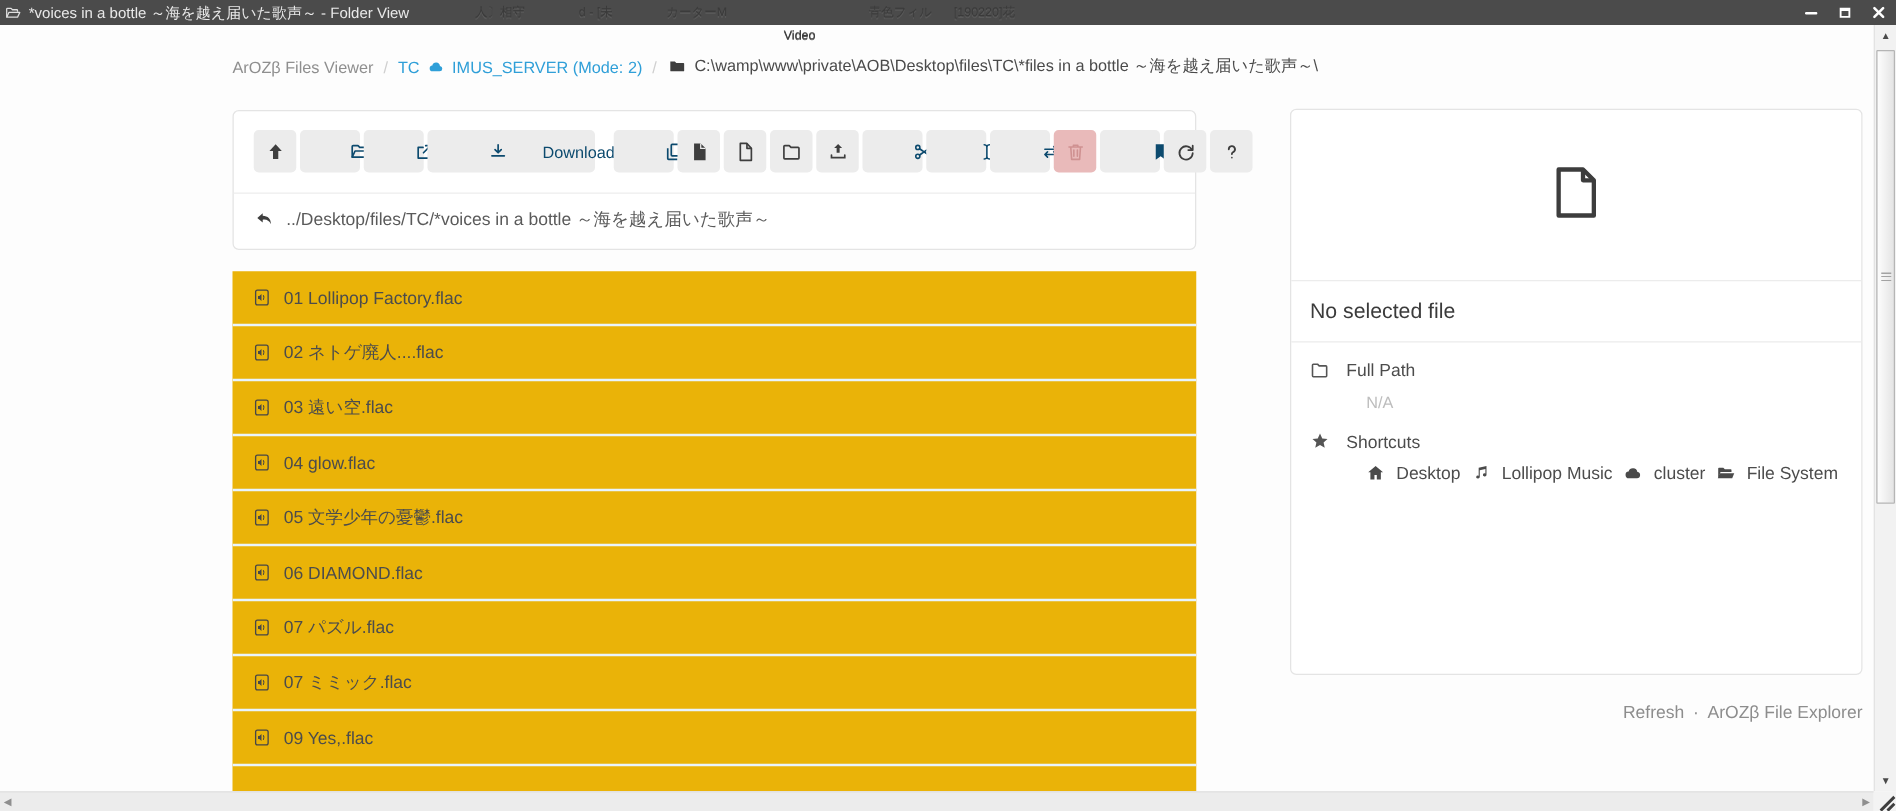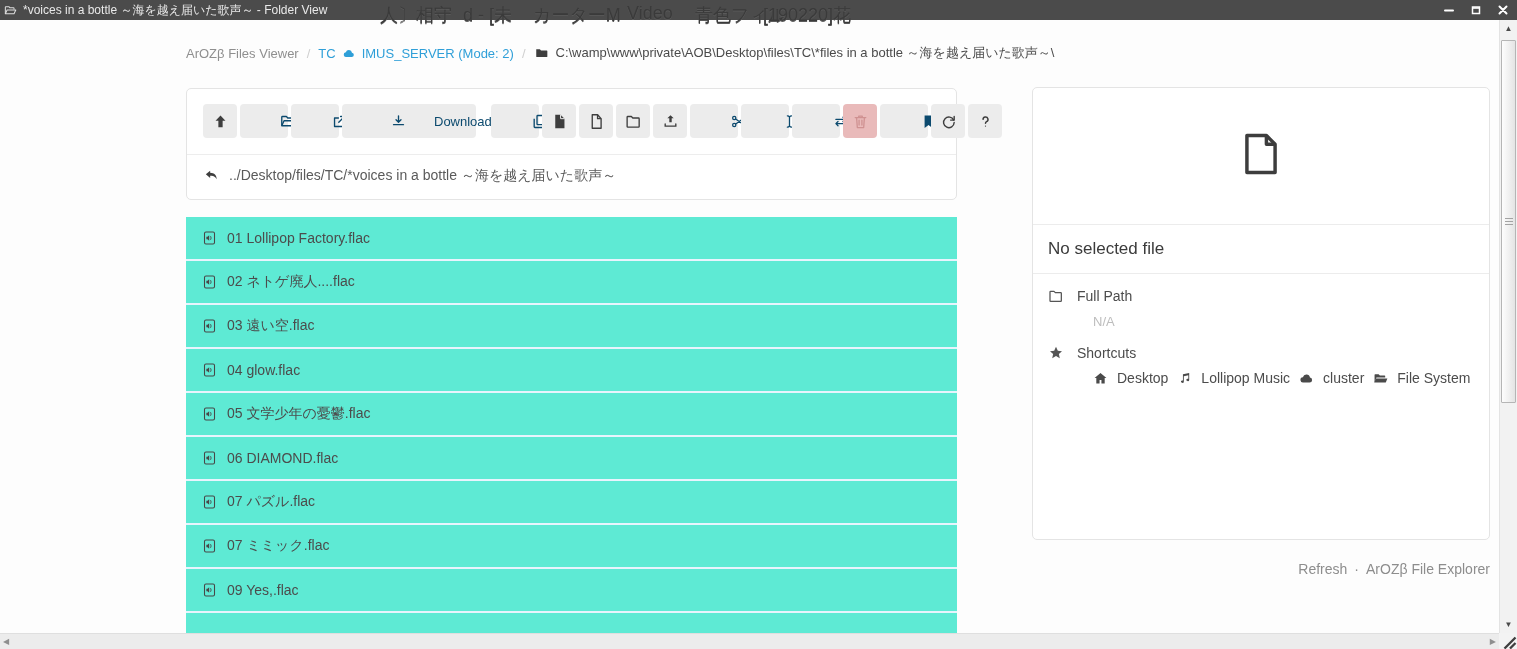--- a/index.html
+++ b/index.html
@@ -4,21 +4,21 @@
 <style>
   * { box-sizing: border-box; margin: 0; padding: 0; }
   html,body { width:1517px; height:649px; overflow:hidden; }
   body { position:relative; background:#fdfdfd; font-family:"Liberation Sans", sans-serif; }
 
   
   .titlebar { position:absolute; top:0; left:0; right:0; height:20px; background:#4b4b4b; z-index:30; }
   .titlebar .title-wrap { position:absolute; left:3px; top:0; height:20px; display:flex; align-items:center; gap:5px; color:#e9e9e9; font-size:12px; white-space:nowrap; }
   .title-wrap .ticon-sm { width:15px; height:13px; display:inline-flex; color:#dedede; }
   .title-wrap .ticon-sm svg { width:15px; height:13px; }
-  .ghost { position:absolute; top:3px; font-size:18px; color:#3a3a3a; text-shadow:0 1px 0 #5a5a5a; white-space:nowrap; }
+  .ghost { position:absolute; top:3px; font-size:10px; color:#3a3a3a; text-shadow:0 1px 0 #5a5a5a; white-space:nowrap; }
   .win-controls { position:absolute; right:5px; top:2px; display:flex; gap:9px; align-items:center; }
   .win-btn { width:18px; height:15px; display:flex; align-items:center; justify-content:center; color:#ffffff; cursor:pointer; }
   .win-btn svg { width:10px; height:10px; }
 
   
   .v-scrollbar { position:absolute; top:20px; right:0; width:18px; height:613px; background:#f2f2f2; border-left:1px solid #e3e3e3; z-index:25; }
   .sb-btn { position:absolute; left:0; width:17px; height:17px; display:flex; align-items:center; justify-content:center; font-size:8px; color:#4a4a4a; cursor:pointer; }
   .sb-up { top:0; } .sb-down { bottom:0; }
   .v-thumb { position:absolute; top:20px; left:1px; width:15px; height:363px; background:linear-gradient(to right,#fdfdfd,#e4e4e4); border:1px solid #b5b5b5; border-radius:1px; cursor:pointer; }
   .v-grip { position:absolute; top:50%; left:50%; transform:translate(-50%,-50%); width:8px; height:8px;
@@ -48,21 +48,21 @@
   .tbtn svg { width:17px; height:17px; }
   .tbtn.enabled { color:#3e3e3e; }
   .tbtn.disabled { color:#0c4a6e; cursor:default;padding-left:48px; }
   .tbtn.danger { background:#e9baba; color:#cf9191; }
   .tbtn .tlabel { font-size:13px; color:inherit; }
   .path-bar { display:flex; align-items:center; gap:9px; padding:12px 16px; font-size:14px; color:#5a5a5a; }
   .path-bar .picon { display:inline-flex; color:#3e3e3e; cursor:pointer; }
   .path-bar .picon svg { width:17px; height:16px; }
 
   
-  .file-list { position:absolute; left:186px; top:217px; width:771px; height:416px; background:#5eead4; overflow:hidden; }
+  .file-list { position:absolute; left:186px; top:217px; width:771px; height:416px; background:#eab308; overflow:hidden; }
   .file-row { display:flex; align-items:center; gap:10px; height:44px; padding-left:16px; border-bottom:2px solid #e8f4fd; font-size:14px; color:#4c4c4c; cursor:pointer; }
   .file-row .ficon { display:inline-flex; color:#474747; }
   .file-row .ficon svg { width:15px; height:16px; }
 
   
   .details-card { position:absolute; left:1032px; top:87px; width:458px; height:453px; background:#fff; border:1px solid #e4e4e4; border-radius:5px; }
   .preview { height:137px; display:flex; align-items:center; justify-content:center; border-bottom:1px solid #ececec; color:#3d3d3d; }
   .preview svg { width:52px; height:62px; }
   .panel-title { padding:14px 15px; font-size:17px; color:#3b3b3b; border-bottom:1px solid #ececec; }
   .panel-body { padding:14px 15px; font-size:14px; color:#4c4c4c; }
@@ -85,21 +85,21 @@
 <div class="titlebar">
   <div class="title-wrap">
     <span class="ticon-sm">
         <svg viewBox="0 0 24 24" fill="none" stroke="currentColor" stroke-width="1.9" stroke-linejoin="round">
           <path d="M2.5 18V6a1 1 0 0 1 1-1H9l2 2h6.5a1 1 0 0 1 1 1v2"></path>
           <path d="M2.5 18l3.2-7h16.1l-3.3 7z"></path>
         </svg>
       </span>
     <span>*voices in a bottle ～海を越え届いた歌声～ - Folder View</span>
   </div>
-  <span><span class="ghost" style="left: 380px;">人〕相守</span><span class="ghost" style="left: 463px;">d - [未</span><span class="ghost" style="left: 533px;">カーターM</span><span class="ghost" style="left: 627px;">Video</span><span class="ghost" style="left: 695px;">青色フィル</span><span class="ghost" style="left: 763px;">[190220]花</span></span>
+  <span><span class="ghost" style="left: 380px;">人〕相守</span><span class="ghost" style="left: 463px;">d - [未</span><span class="ghost" style="left: 533px;">カーターM</span><span class="ghost" style="left: 627px; margin-top: 20px;">Video</span><span class="ghost" style="left: 695px;">青色フィル</span><span class="ghost" style="left: 763px;">[190220]花</span></span>
   <div class="win-controls">
     <span class="win-btn">
         <svg viewBox="0 0 10 10">
           <path d="M1 5.5h8" stroke="currentColor" stroke-width="2" stroke-linecap="round"></path>
         </svg>
       </span>
     <span class="win-btn">
         <svg viewBox="0 0 10 10" fill="none">
           <path d="M1.5 2h7v6.5h-7z" stroke="currentColor" stroke-width="1.5"></path>
           <path d="M1.5 3h7" stroke="currentColor" stroke-width="1.6"></path>

